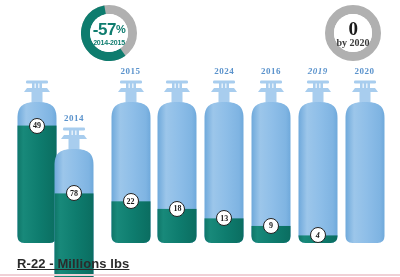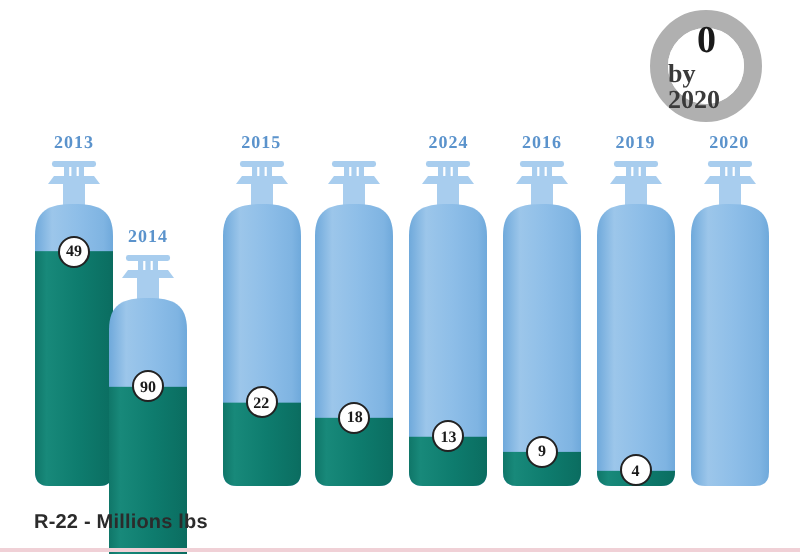--- a/index.html
+++ b/index.html
@@ -71,21 +71,21 @@
     color: #0e7c6e;
     margin-top: 1px;
     letter-spacing: -0.2px;
   }
   #donut-target .donut-value {
     font-size: 19px;
     color: #1a1a1a;
     font-family: "Liberation Serif", serif;
   }
   #donut-target .donut-sub {
-    font-size: 13px;
+    font-size: 10px;
     font-weight: bold;
     color: #3a3a3a;
     margin-top: 0px;
     font-family: "Liberation Serif", serif;
   }
 
   
   #cyl-row {
     position: absolute;
     left: 0;
@@ -135,53 +135,64 @@
     font-family: "Liberation Serif", serif;
     left: 15px;
     z-index: 5;
   }
 
   
   #footer-caption {
     position: absolute;
     left: 17px;
     top: 256px;
-    font-size: 10px;
+    font-size: 13px;
     font-weight: bold;
     color: #2b2b2b;
     letter-spacing: 0.1px;
+    text-decoration: underline;
   }
   #footer-rule {
     position: absolute;
     left: 0;
     top: 274px;
     width: 400px;
     height: 2px;
     background: #f0d0d6;
   }
 </style>
 </head>
 <body>
 
 <div id="infographic">
 
+  <div class="donut" id="donut-decline">
+    <svg class="donut-ring" viewBox="0 0 56 56">
+      <circle cx="28" cy="28" r="23.5" fill="none" stroke="#b0b0b0" stroke-width="9"></circle>
+
+      <circle id="arc-decline" cx="28" cy="28" r="23.5" fill="none" stroke="#0e7c6e" stroke-width="9" stroke-dasharray="84.16 63.49" transform="rotate(54 28 28)"></circle>
+    </svg>
+    <div class="donut-hole">
+      <div class="donut-value"><span>-57</span><span class="pct">%</span></div>
+      <div class="donut-sub">2014-2015</div>
+    </div>
+  </div>
 
   <div class="donut" id="donut-target">
     <svg class="donut-ring" viewBox="0 0 56 56">
       <circle cx="28" cy="28" r="23.5" fill="none" stroke="#b0b0b0" stroke-width="9"></circle>
     </svg>
     <div class="donut-hole">
       <div class="donut-value">0</div>
       <div class="donut-sub">by 2020</div>
     </div>
   </div>
 
   <div id="cyl-row">
       <div class="cyl-col" style="left: 14px;">
-        <div class="cyl-year">2013</div>
         <div class="cyl-svg-wrap"><svg viewBox="0 0 46 166" width="46" height="166">
             <defs>
               <linearGradient id="cylgrad0" x1="0" y1="0" x2="1" y2="0">
                 <stop offset="0%" stop-color="#6fa9db"></stop>
                 <stop offset="22%" stop-color="#9cc6ea"></stop>
                 <stop offset="55%" stop-color="#8ebee8"></stop>
                 <stop offset="88%" stop-color="#7fb4e2"></stop>
                 <stop offset="100%" stop-color="#6fa9db"></stop>
               </linearGradient>
               <linearGradient id="fillgrad0" x1="0" y1="0" x2="1" y2="0">
@@ -232,21 +243,21 @@
             <rect x="17.5" y="12" width="11" height="12" fill="#a8cdee"></rect>
             <path d="M 10 12 L 36 12 L 33 8 L 13 8 Z" fill="#a8cdee"></path>
             <rect x="18" y="3" width="2.6" height="6" fill="#a8cdee"></rect>
             <rect x="21.7" y="3" width="2.6" height="6" fill="#a8cdee"></rect>
             <rect x="25.4" y="3" width="2.6" height="6" fill="#a8cdee"></rect>
             <rect x="12" y="0.5" width="22" height="3" rx="1.2" fill="#a8cdee"></rect>
             <path d="M 3.5 38 C 3.5 25, 10.5 22, 23 22 C 35.5 22, 42.5 25, 42.5 38 L 42.5 156 Q 42.5 163, 35.5 163 L 10.5 163 Q 3.5 163, 3.5 156 Z" fill="url(#cylgrad1)"></path>
             <g clip-path="url(#cylclip1)">
               <rect x="0" y="66.41" width="46" height="98.59" fill="url(#fillgrad1)"></rect>
             </g>
-          </svg><div class="cyl-badge" style="top: 58.4091px;">90</div></div>
+          </svg><div class="cyl-badge" style="top: 58.4091px;">78</div></div>
       </div>
       <div class="cyl-col" style="left: 107.6px;">
         <div class="cyl-year">2015</div>
         <div class="cyl-svg-wrap"><svg viewBox="0 0 46 166" width="46" height="166">
             <defs>
               <linearGradient id="cylgrad2" x1="0" y1="0" x2="1" y2="0">
                 <stop offset="0%" stop-color="#6fa9db"></stop>
                 <stop offset="22%" stop-color="#9cc6ea"></stop>
                 <stop offset="55%" stop-color="#8ebee8"></stop>
                 <stop offset="88%" stop-color="#7fb4e2"></stop>
@@ -369,21 +380,21 @@
             <rect x="18" y="3" width="2.6" height="6" fill="#a8cdee"></rect>
             <rect x="21.7" y="3" width="2.6" height="6" fill="#a8cdee"></rect>
             <rect x="25.4" y="3" width="2.6" height="6" fill="#a8cdee"></rect>
             <rect x="12" y="0.5" width="22" height="3" rx="1.2" fill="#a8cdee"></rect>
             <path d="M 3.5 38 C 3.5 25, 10.5 22, 23 22 C 35.5 22, 42.5 25, 42.5 38 L 42.5 156 Q 42.5 163, 35.5 163 L 10.5 163 Q 3.5 163, 3.5 156 Z" fill="url(#cylgrad5)"></path>
             <g clip-path="url(#cylclip5)">
               <rect x="0" y="145.95" width="46" height="19.05" fill="url(#fillgrad5)"></rect>
             </g>
           </svg><div class="cyl-badge" style="top: 137.955px;">9</div></div>
       </div>
-      <div class="cyl-col" style="left: 294.8px;">
+      <div class="cyl-col" style="left: 294.8px; font-style: italic;">
         <div class="cyl-year">2019</div>
         <div class="cyl-svg-wrap"><svg viewBox="0 0 46 166" width="46" height="166">
             <defs>
               <linearGradient id="cylgrad6" x1="0" y1="0" x2="1" y2="0">
                 <stop offset="0%" stop-color="#6fa9db"></stop>
                 <stop offset="22%" stop-color="#9cc6ea"></stop>
                 <stop offset="55%" stop-color="#8ebee8"></stop>
                 <stop offset="88%" stop-color="#7fb4e2"></stop>
                 <stop offset="100%" stop-color="#6fa9db"></stop>
               </linearGradient>

